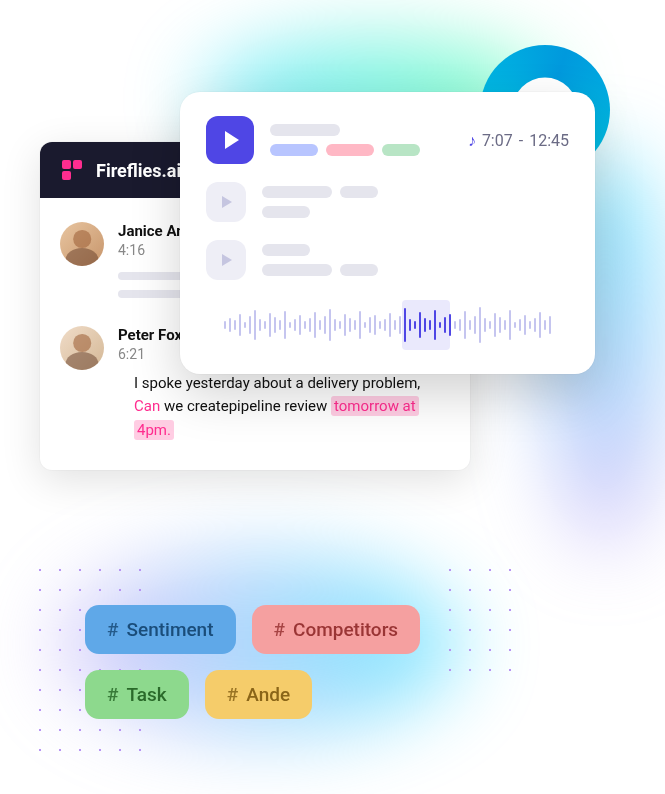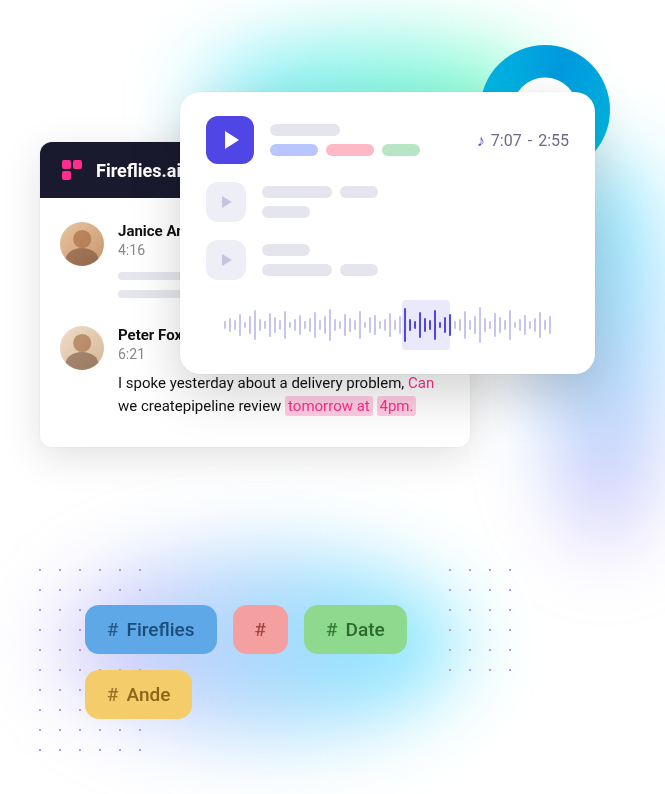--- a/index.html
+++ b/index.html
@@ -136,20 +136,21 @@
       background: #e5e5ed;
       margin-top: 14px;
     }
     .pl-1 { width: 100%; }
     .pl-2 { width: 35%; margin-top: 10px; }
     .transcript-text {
       font-size: 15px;
       color: #111;
       line-height: 1.55;
       margin-top: 10px;
+      margin-left: 16px;
     }
     .hl-pink {
       color: #ff2d8f;
     }
     .hl-pink-bg {
       background: #ffcde3;
       color: #ff2d8f;
       padding: 1px 3px;
       border-radius: 3px;
     }
@@ -336,21 +337,21 @@
       <div class="segments" style="margin-top:8px">
         <div class="seg seg-med seg-purple"></div>
         <div class="seg seg-med seg-pink"></div>
         <div class="seg seg-short seg-green"></div>
       </div>
     </div>
     <div class="time-display">
       <span class="note-icon">♪</span>
       <span>7:07</span>
       <span>-</span>
-      <span>2:55</span>
+      <span>12:45</span>
     </div>
   </div>
   <div class="audio-row">
     <div class="play-btn play-btn-secondary">
       <div class="play-triangle-small"></div>
     </div>
     <div>
       <div class="segments">
         <div class="seg seg-long seg-gray"></div>
         <div class="seg seg-short seg-gray"></div>
@@ -441,26 +442,27 @@
       <div class="wave-bar" style="height: 14px;"></div>
       <div class="wave-bar" style="height: 26px;"></div>
       <div class="wave-bar" style="height: 10px;"></div>
       <div class="wave-bar" style="height: 18px;"></div>
     </div>
 </div>
 
 <div class="tags">
   <div class="tag tag-blue">
     <span class="hash">#</span>
-    <span>Fireflies</span>
+    <span>Sentiment</span>
   </div>
   <div class="tag tag-red">
     <span class="hash">#</span>
+    <span>Competitors</span>
   </div>
   <div class="tag tag-green">
     <span class="hash">#</span>
-    <span>Date</span>
+    <span>Task</span>
   </div>
   <div class="tag tag-yellow">
     <span class="hash">#</span>
     <span>Ande</span>
   </div>
 </div>
 
 </body></html>

